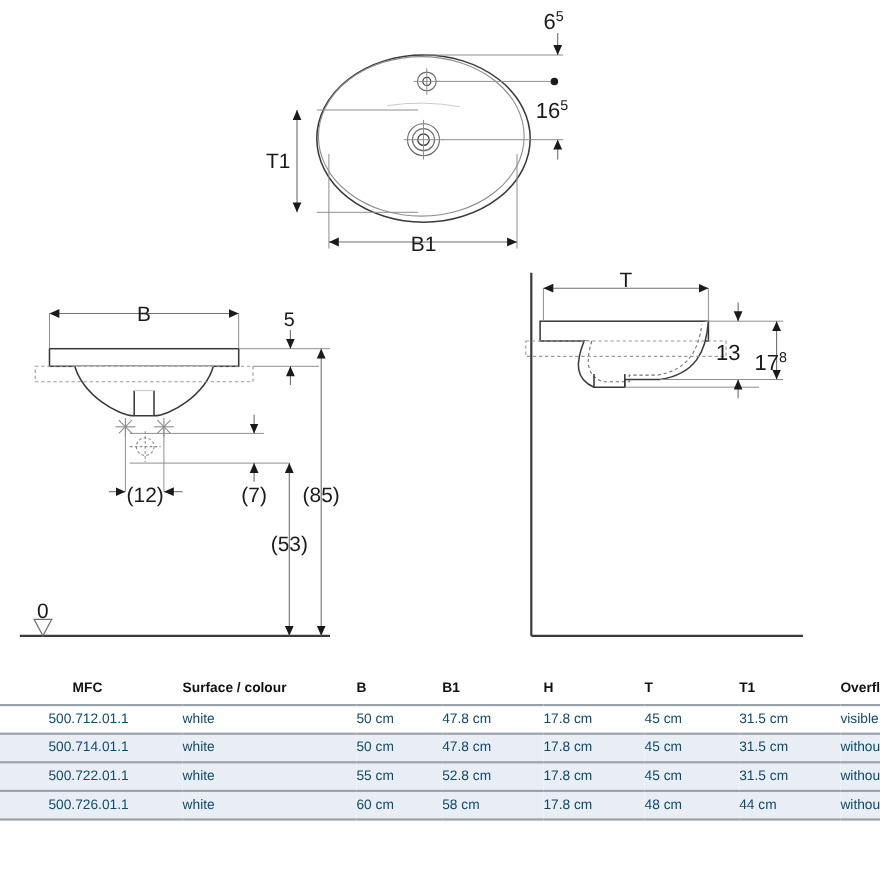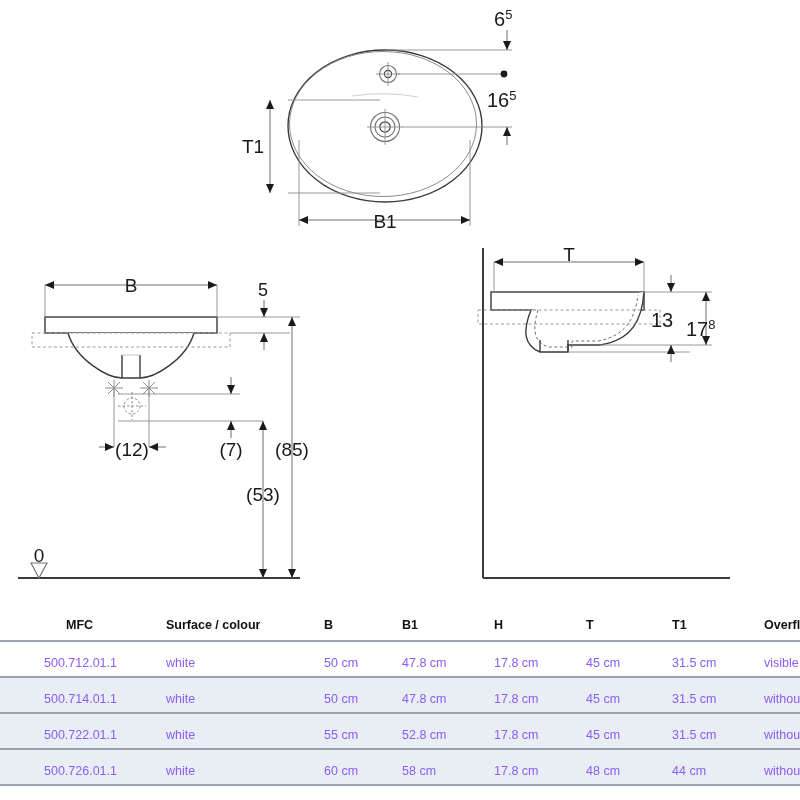--- a/index.html
+++ b/index.html
@@ -25,23 +25,23 @@
   }
   thead th{
     font-weight:bold;text-align:left;
     padding:6px 0 8px 0;
     font-size:12.5px;
     color:#111;
     border-bottom:2px solid #9aa3ad;
     background:#fff;
   }
   tbody td{
-    padding:14px 0 6px 0;
+    padding:4px 0 6px 0;
     font-size:12.5px;
-    color:#8b5cf6;
+    color:#0c4a6e;
     border-bottom:2px solid #9aa3ad;
     white-space:nowrap;
   }
   tbody tr.alt td{background:#e9eef4;}
   tbody tr.norm td{background:#ffffff;}
   .c-mfc{padding-left:44px;width:100px;margin-top:36px;}
   .c-surf{padding-left:0;width:158px;}
   .c-b{width:78px;}
   .c-b1{width:92px;}
   .c-h{width:92px;}

